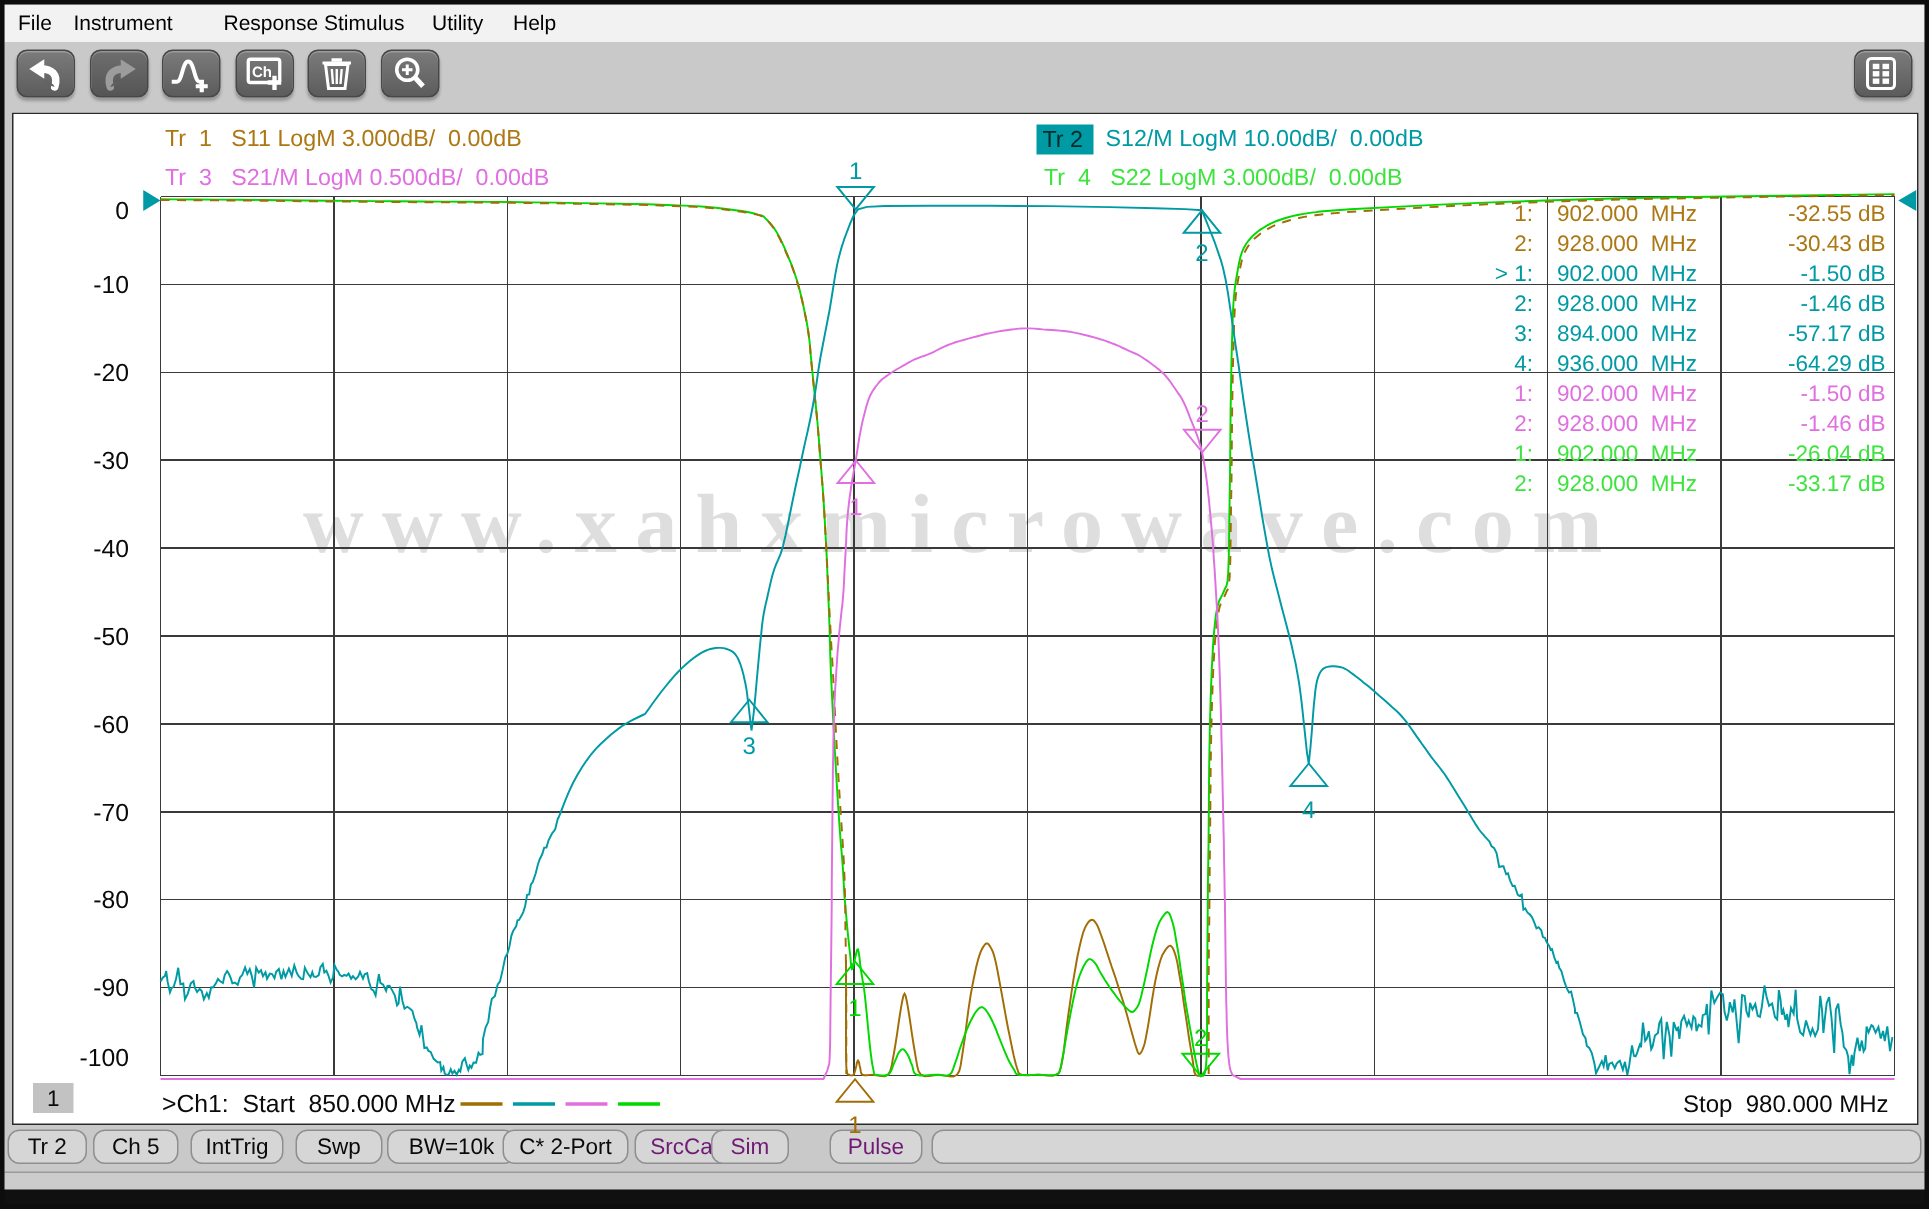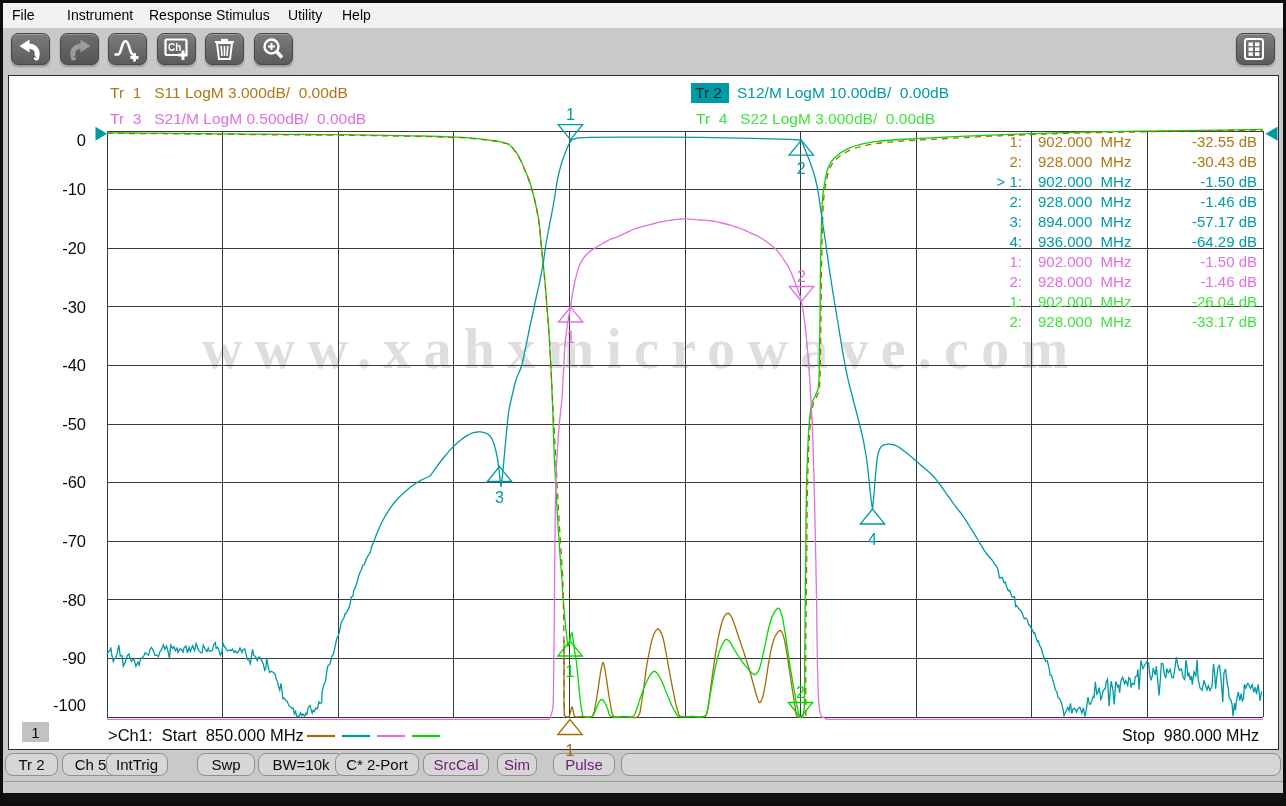--- a/index.html
+++ b/index.html
@@ -13,21 +13,21 @@
   #statusbar{left:3px;top:750px;width:1280px;height:32px;background:#c9c9c9;border-bottom:1px solid #9a9a9a;box-sizing:border-box;z-index:2;}
   .sbtn{position:absolute;top:3px;height:23px;border-radius:8px;background:#d6d6d6;border:1px solid #8f8f8f;box-sizing:border-box;font-size:15px;color:#0a0a0a;text-align:center;line-height:21px;}
   .sbtn.off{color:#701a75;}
   #bottomstrip{left:3px;top:782px;width:1280px;height:11px;background:#cccccc;z-index:2;}
   #blackband{left:0px;top:793px;width:1286px;height:13px;background:#101010;z-index:3;}
   #plotsvg{left:0;top:0;z-index:5;}
 </style></head>
 <body>
 <div class="abs" id="menubar">
   <span class="mi" style="left:9px;">File</span>
-  <span class="mi" style="left:64px;">Instrument</span>
+  <span class="mi" style="left:46px;">Instrument</span>
   <span class="mi" style="left:134px;margin-left:12px;">Response</span>
   <span class="mi" style="left:213px;">Stimulus</span>
   <span class="mi" style="left:285px;">Utility</span>
   <span class="mi" style="left:339px;">Help</span>
 </div>
 <div class="abs" id="toolbar">
   <div class="tbtn" style="left:8px;"><svg width="37" height="30" viewBox="0 0 37 30">
         <path d="M17.5 5.5 L7.5 12 L17.5 18.5 Z" fill="#fff"></path>
         <path d="M14 12 C22.5 11.5 27 15.5 24.5 24" fill="none" stroke="#fff" stroke-width="5" stroke-linecap="round"></path>
         <path d="M24.5 24 C20 22.5 18 21.5 16.5 19.5 C20 20.5 23 20.5 24.5 24 Z" fill="#636363"></path>
@@ -66,26 +66,26 @@
           <rect x="18" y="13.4" width="4.4" height="3.6"></rect>
           <rect x="11.5" y="18.3" width="4.4" height="3.6"></rect>
           <rect x="18" y="18.3" width="4.4" height="3.6"></rect>
         </g>
       </svg></div>
 </div>
 <div class="abs" id="gpanel"></div>
 <div class="abs" id="statusbar">
   <div class="sbtn" style="left:2px;width:53px;">Tr 2</div>
   <div class="sbtn" style="left:59px;width:57px;">Ch 5</div>
-  <div class="sbtn" style="left:103px;width:62px;">IntTrig</div>
+  <div class="sbtn" style="left:124px;width:62px;">IntTrig</div>
   <div class="sbtn" style="left:194px;width:58px;">Swp</div>
   <div class="sbtn" style="left:255px;width:86px;">BW=10k</div>
   <div class="sbtn" style="left:332px;width:84px;">C* 2-Port</div>
   <div class="sbtn off" style="left:420px;width:66px;">SrcCal</div>
-  <div class="sbtn off" style="left:494px;width:40px;">Sim</div>
+  <div class="sbtn off" style="left:471px;width:52px;">Sim</div>
   <div class="sbtn off" style="left:550px;width:62px;">Pulse</div>
   <div class="sbtn" style="left:618px;width:660px;"></div>
 </div>
 <div class="abs" id="bottomstrip"></div>
 <div class="abs" id="blackband"></div>
 <div class="abs" id="winborder"></div>
 <svg class="abs" id="plotsvg" width="1286" height="806" viewBox="0 0 1286 806">
 <text x="202" y="368" font-family="Liberation Serif,serif" font-weight="bold" font-size="56px" letter-spacing="12.25" fill="#dedede">www.xahxmicrowave.com</text>
 <path d="M107.0 131.0 V717.0 M222.6 131.0 V717.0 M338.2 131.0 V717.0 M453.8 131.0 V717.0 M569.4 131.0 V717.0 M685.0 131.0 V717.0 M800.6 131.0 V717.0 M916.2 131.0 V717.0 M1031.8 131.0 V717.0 M1147.4 131.0 V717.0 M1263.0 131.0 V717.0 M107.0 131.0 H1263.0 M107.0 189.6 H1263.0 M107.0 248.2 H1263.0 M107.0 306.8 H1263.0 M107.0 365.4 H1263.0 M107.0 424.0 H1263.0 M107.0 482.6 H1263.0 M107.0 541.2 H1263.0 M107.0 599.8 H1263.0 M107.0 658.4 H1263.0 M107.0 717.0 H1263.0" stroke="#3a3a3a" stroke-width="1" fill="none" shape-rendering="crispEdges"></path>
 <path d="M564.0 640.0 L564.0 651.9 L564.0 669.1 L564.0 686.8 L564.0 700.0 L564.1 707.0 L564.2 710.6 L564.3 712.4 L564.5 714.0 L564.8 715.5 L565.1 716.1 L565.5 716.3 L566.0 716.5 L566.7 716.8 L567.5 716.9 L568.3 716.9 L569.0 716.5 L569.5 715.7 L569.8 714.6 L570.2 713.3 L570.5 712.0 L570.9 710.6 L571.2 708.9 L571.6 707.6 L572.0 707.0 L572.4 707.6 L572.8 708.9 L573.1 710.6 L573.5 712.0 L573.7 713.3 L573.9 714.6 L574.2 715.7 L575.0 716.5 L576.3 716.8 L578.0 716.8 L579.9 716.6 L582.0 716.5 L584.4 716.8 L587.2 717.4 L589.9 717.5 L592.0 716.5 L593.4 714.2 L594.4 710.9 L595.1 706.8 L596.0 702.0 L597.0 696.0 L598.1 688.9 L599.1 681.9 L600.0 676.0 L600.8 671.1 L601.6 666.8 L602.3 663.7 L603.0 662.5 L603.7 663.7 L604.4 666.8 L605.2 671.1 L606.0 676.0 L606.9 681.9 L607.9 688.9 L609.0 696.0 L610.0 702.0 L610.8 706.8 L611.5 710.9 L612.4 714.2 L614.0 716.5 L616.4 717.5 L619.5 717.4 L622.8 716.8 L626.0 716.5 L629.2 716.9 L632.5 717.5 L635.6 717.7 L638.0 716.5 L639.5 714.0 L640.4 710.5 L641.1 705.9 L642.0 700.0 L643.2 692.1 L644.4 682.5 L645.7 672.6 L647.0 664.0 L648.3 656.8 L649.6 650.3 L650.8 644.7 L652.0 640.0 L653.1 636.4 L654.1 633.8 L655.1 631.9 L656.0 630.5 L656.8 629.4 L657.5 628.9 L658.2 628.9 L659.0 629.5 L659.9 630.7 L660.9 632.4 L662.0 634.8 L663.0 638.0 L664.0 642.1 L665.0 647.2 L666.0 652.6 L667.0 658.0 L668.0 663.4 L669.0 669.0 L670.0 674.6 L671.0 680.0 L672.0 685.3 L673.1 690.6 L674.1 695.6 L675.0 700.0 L675.8 703.7 L676.6 707.0 L677.3 709.7 L678.0 712.0 L678.6 713.8 L679.0 715.0 L679.7 715.9 L681.0 716.5 L683.2 716.8 L685.9 716.8 L689.0 716.6 L692.0 716.5 L695.1 716.7 L698.4 717.0 L701.5 717.1 L704.0 716.5 L705.6 715.5 L706.5 714.1 L707.2 711.8 L708.0 708.0 L709.0 702.1 L709.9 694.5 L710.9 686.2 L712.0 678.0 L713.2 669.7 L714.4 661.1 L715.7 652.6 L717.0 645.0 L718.2 638.2 L719.5 632.0 L720.8 626.5 L722.0 622.0 L723.3 618.6 L724.6 616.2 L725.8 614.5 L727.0 613.5 L728.1 613.2 L729.1 613.6 L730.0 614.6 L731.0 616.0 L732.0 617.9 L732.9 620.2 L733.9 623.0 L735.0 626.0 L736.2 629.4 L737.4 633.2 L738.7 637.1 L740.0 641.0 L741.2 644.7 L742.5 648.4 L743.8 652.2 L745.0 656.0 L746.2 659.9 L747.5 663.8 L748.8 667.8 L750.0 672.0 L751.3 676.5 L752.6 681.4 L753.9 686.0 L755.0 690.0 L755.9 693.2 L756.7 696.0 L757.4 698.2 L758.0 700.0 L758.5 701.4 L759.0 702.3 L759.5 702.7 L760.0 702.5 L760.7 701.7 L761.4 700.4 L762.2 698.5 L763.0 696.0 L763.7 692.9 L764.4 689.2 L765.2 684.9 L766.0 680.0 L766.9 674.2 L767.9 667.5 L769.0 660.8 L770.0 655.0 L771.0 650.2 L772.0 645.9 L773.0 642.2 L774.0 639.0 L775.0 636.5 L776.1 634.6 L777.1 633.1 L778.0 632.0 L778.8 631.1 L779.6 630.6 L780.3 630.5 L781.0 631.0 L781.8 632.0 L782.5 633.4 L783.2 635.4 L784.0 638.0 L784.8 641.3 L785.5 645.2 L786.2 649.5 L787.0 654.0 L787.8 658.7 L788.5 663.8 L789.2 668.9 L790.0 674.0 L790.8 679.2 L791.6 684.5 L792.3 689.6 L793.0 694.0 L793.6 697.6 L794.1 700.6 L794.5 703.3 L795.0 706.0 L795.4 709.0 L795.8 712.0 L796.2 714.6 L797.0 716.5 L798.4 717.2 L800.1 717.2 L801.8 716.7 L803.0 716.5" stroke="#a16d05" stroke-width="1.3" fill="none"></path>

